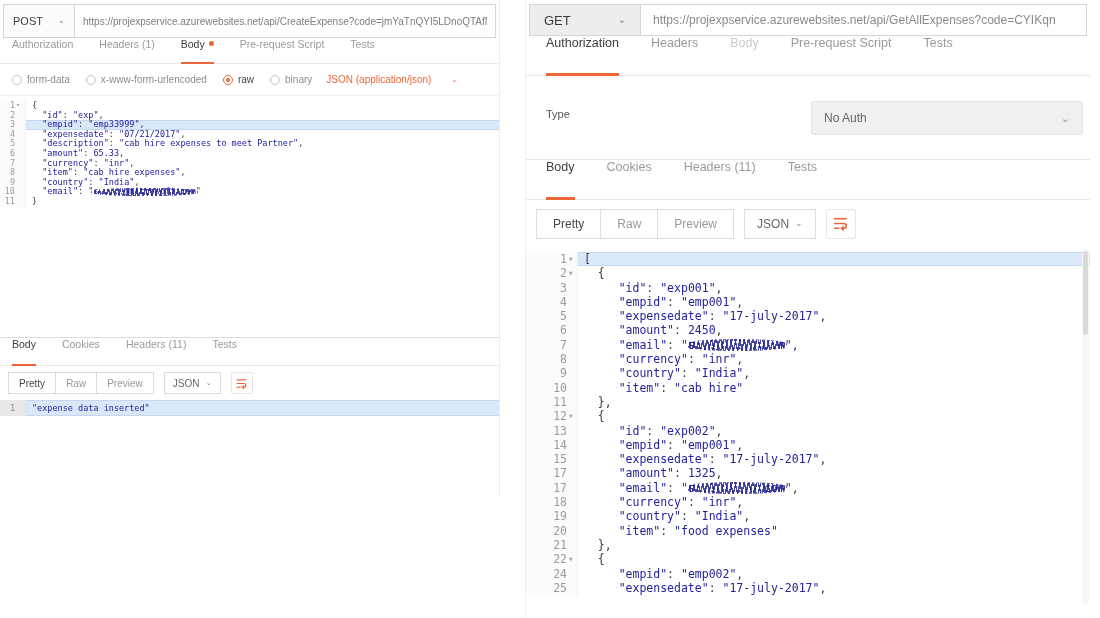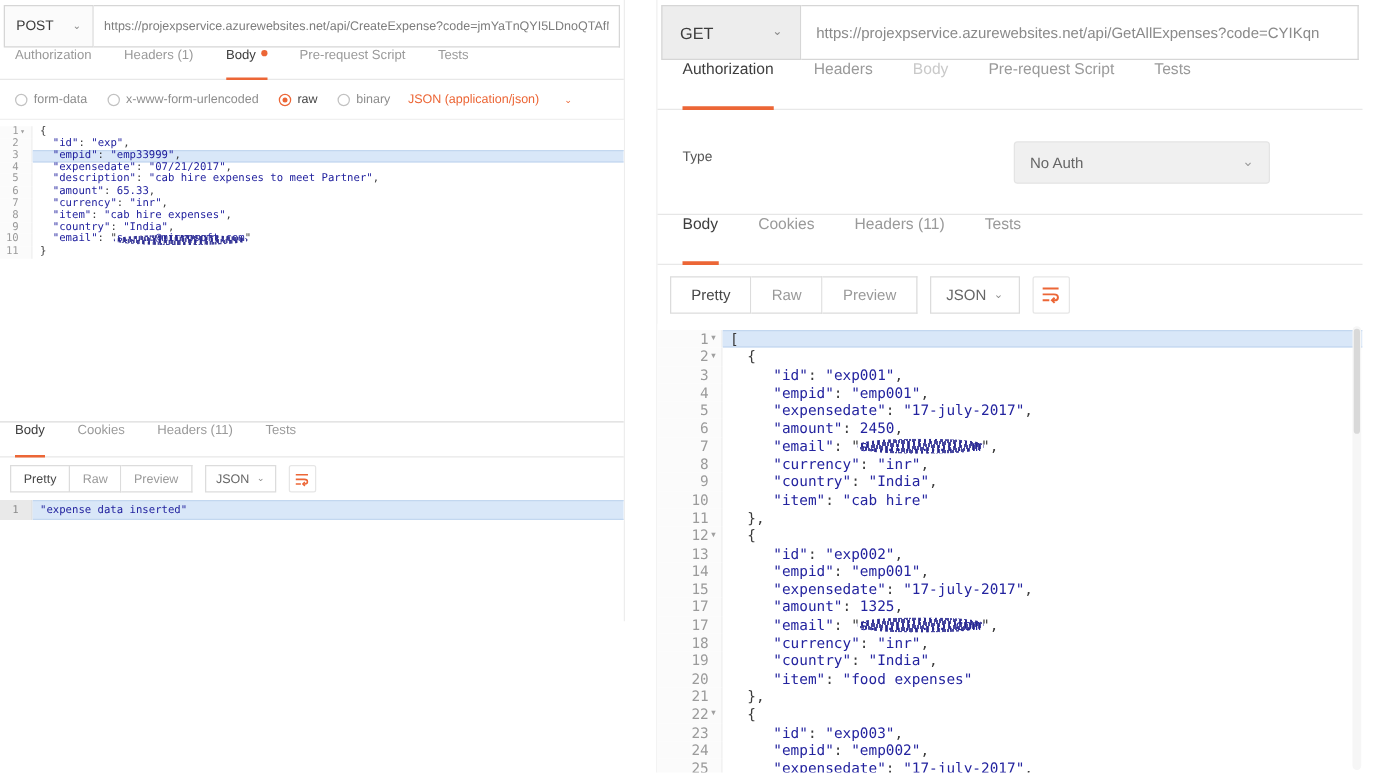--- a/index.html
+++ b/index.html
@@ -11,21 +11,21 @@
   html,body{width:1100px;height:618px;overflow:hidden;background:#fff;
     font-family:"Liberation Sans",sans-serif;}
   #stage{position:absolute;inset:0;background:#fff}
   .panel{position:absolute;top:0;background:#fff}
   #left{left:0;width:500px;height:497px;border-right:1px solid #ededed}
   #right{left:525px;width:565px;height:618px;border-left:1px solid #f0f0f0}
 
   
   .topbar{display:flex;align-items:stretch;padding:4px 3px 0 3px}
   #left .topbar{height:38px}
-  #right .topbar{height:48px}
+  #right .topbar{height:36px}
   .method{display:flex;align-items:center;justify-content:space-between;
     border:1px solid #d6d6d6;color:#3c3c3c;cursor:pointer;flex:none}
   #left .method{width:72px;font-size:11px;padding:0 9px;background:#fbfbfb}
   #right .method{width:112px;font-size:13px;padding:0 14px;background:#ededed}
   .chev{color:#8a8a8a;font-size:.75em;line-height:1}
   .url{flex:1;border:1px solid #d6d6d6;border-left:none;color:#7d7d7d;background:#fff;
     white-space:nowrap;overflow:hidden;outline:none;min-width:0}
   #left .url{font-size:10px;padding:0 8px}
   #right .url{font-size:12px;padding:0 12px;color:#8a8a8a}
 
@@ -107,21 +107,21 @@
   .wrapicon svg path{stroke:currentColor}
 
   
   .editor.mini{font-size:8.5px;line-height:16px;height:17px}
   .mini .ln{width:26px;background:#e9e9e9;color:#8a8a8a;border-right:1px solid #e0e0e0}
   .mini .code{background:var(--selection)}
 
   
   .auth{height:84px;position:relative;border-bottom:1px solid #e6e6e6}
   .auth .type-label{position:absolute;left:20px;top:32px;font-size:11px;color:#555}
-  .auth .select{position:absolute;left:285px;top:25px;width:205px;height:34px;
+  .auth .select{position:absolute;left:285px;top:25px;width:272px;height:34px;
     background:#f0f0f0;border:1px solid #e4e4e4;border-radius:3px;display:flex;
     align-items:center;justify-content:space-between;padding:0 12px;font-size:12px;
     color:#666;cursor:pointer}
   .auth .select .chev{color:#9a9a9a;font-size:11px}
 
   
   .sbar{position:absolute;top:2px;right:1px;bottom:2px;width:7px;background:#f6f6f6;border-radius:4px}
   .sbar .thumb{position:absolute;top:2px;left:1px;width:5px;height:84px;background:#d9d9d9;border-radius:3px}
 </style>
 </head>
@@ -494,27 +494,20 @@
         </div>
         <div class="cl">
           <span class="ln">
             <span>22</span>
             <span class="fold">▾</span>
           </span>
           <span class="code"><span class="t-p">  {</span></span>
         </div>
         <div class="cl">
           <span class="ln">
-            <span>23</span>
-            <span class="fold"></span>
-          </span>
-          <span class="code"><span class="t-p">     </span><span class="t-k">"id"</span><span class="t-p">: </span><span class="t-s">"exp003"</span><span class="t-p">,</span></span>
-        </div>
-        <div class="cl">
-          <span class="ln">
             <span>24</span>
             <span class="fold"></span>
           </span>
           <span class="code"><span class="t-p">     </span><span class="t-k">"empid"</span><span class="t-p">: </span><span class="t-s">"emp002"</span><span class="t-p">,</span></span>
         </div>
         <div class="cl">
           <span class="ln">
             <span>25</span>
             <span class="fold"></span>
           </span>

